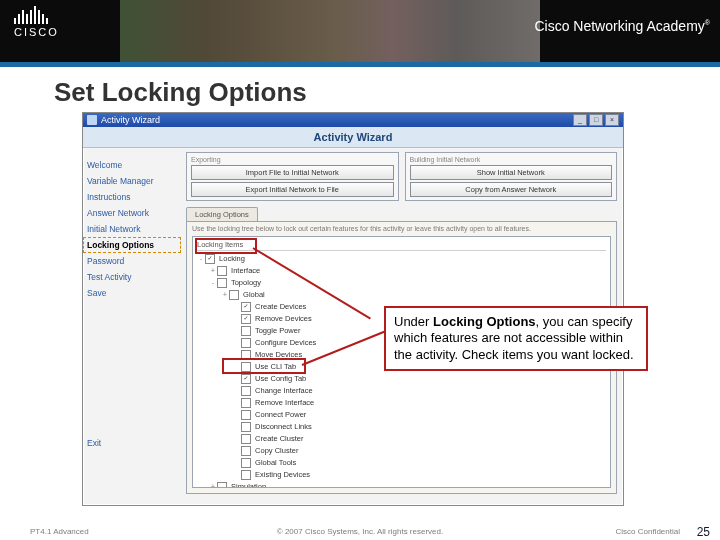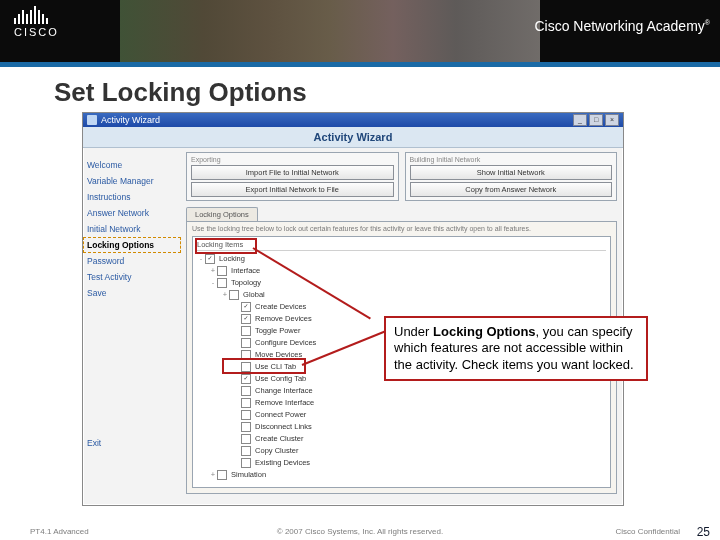--- a/index.html
+++ b/index.html
@@ -126,37 +126,38 @@
               <div class="n i3"><span class="t"></span><span class="cb"></span><span> Configure Devices</span></div>
               <div class="n i3"><span class="t"></span><span class="cb"></span><span> Move Devices</span></div>
               <div class="n i3"><span class="t"></span><span class="cb"></span><span> Use CLI Tab</span></div>
               <div class="n i3"><span class="t"></span><span class="cb c"></span><span> Use Config Tab</span></div>
               <div class="n i3"><span class="t"></span><span class="cb"></span><span> Change Interface</span></div>
               <div class="n i3"><span class="t"></span><span class="cb"></span><span> Remove Interface</span></div>
               <div class="n i3"><span class="t"></span><span class="cb"></span><span> Connect Power</span></div>
               <div class="n i3"><span class="t"></span><span class="cb"></span><span> Disconnect Links</span></div>
               <div class="n i3"><span class="t"></span><span class="cb"></span><span> Create Cluster</span></div>
               <div class="n i3"><span class="t"></span><span class="cb"></span><span> Copy Cluster</span></div>
+              <div class="n i3"><span class="t"></span><span class="cb"></span><span> Global Tools</span></div>
               <div class="n i3"><span class="t"></span><span class="cb"></span><span> Existing Devices</span></div>
               <div class="n i1"><span class="t">+</span><span class="cb"></span><span> Simulation</span></div>
             </div>
         </div>
       </div>
     </div>
   </div>
 </div>
 
 <div class="hl-red" style="left:195px;top:238px;width:58px;height:12px"></div>
 
 <div class="hl-red" style="left:222px;top:358px;width:80px;height:12px"></div>
 
 <div class="redline" style="left:253px;top:247px;width:137px;transform:rotate(31deg)"></div>
 <div class="redline" style="left:302px;top:364px;width:92px;transform:rotate(-22deg)"></div>
 
-<div class="callout" style="left:384px;top:316px">
+<div class="callout" style="left:384px;top:306px">
   <span>Under </span><b>Locking Options</b><span>, you can specify which features are not accessible within the activity. Check items you want locked.</span>
 </div>
 
 <div class="footer">
   <span class="fl">PT4.1 Advanced</span>
   <span class="fc">© 2007 Cisco Systems, Inc. All rights reserved.</span>
   <span class="fr">Cisco Confidential</span>
   <span class="pg">25</span>
 </div>
 

